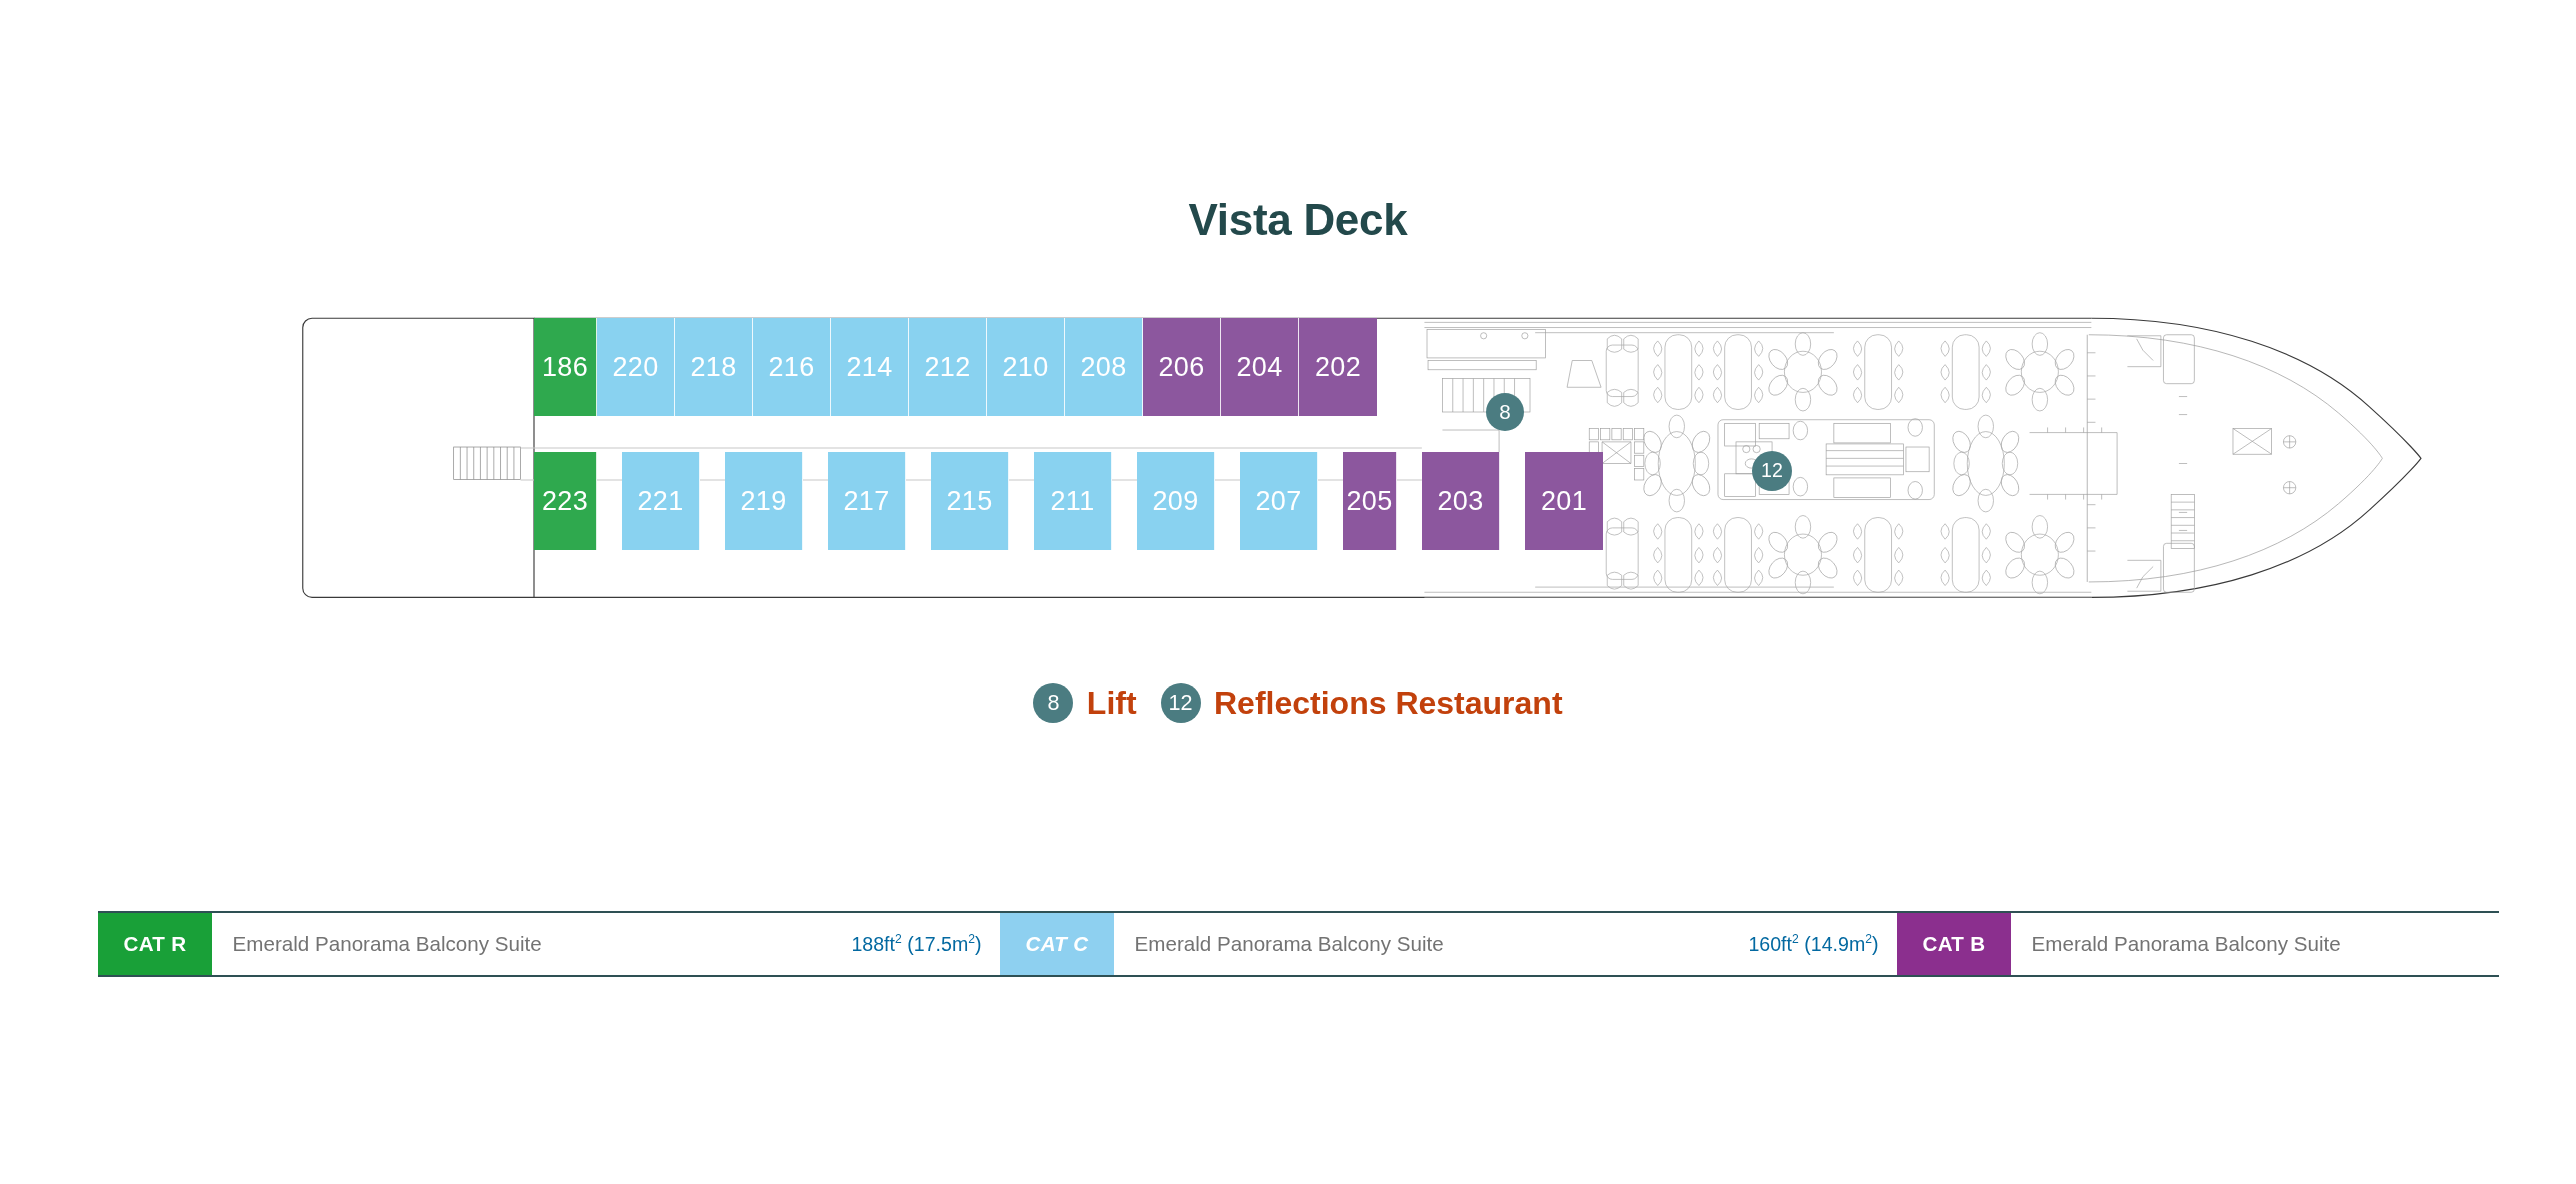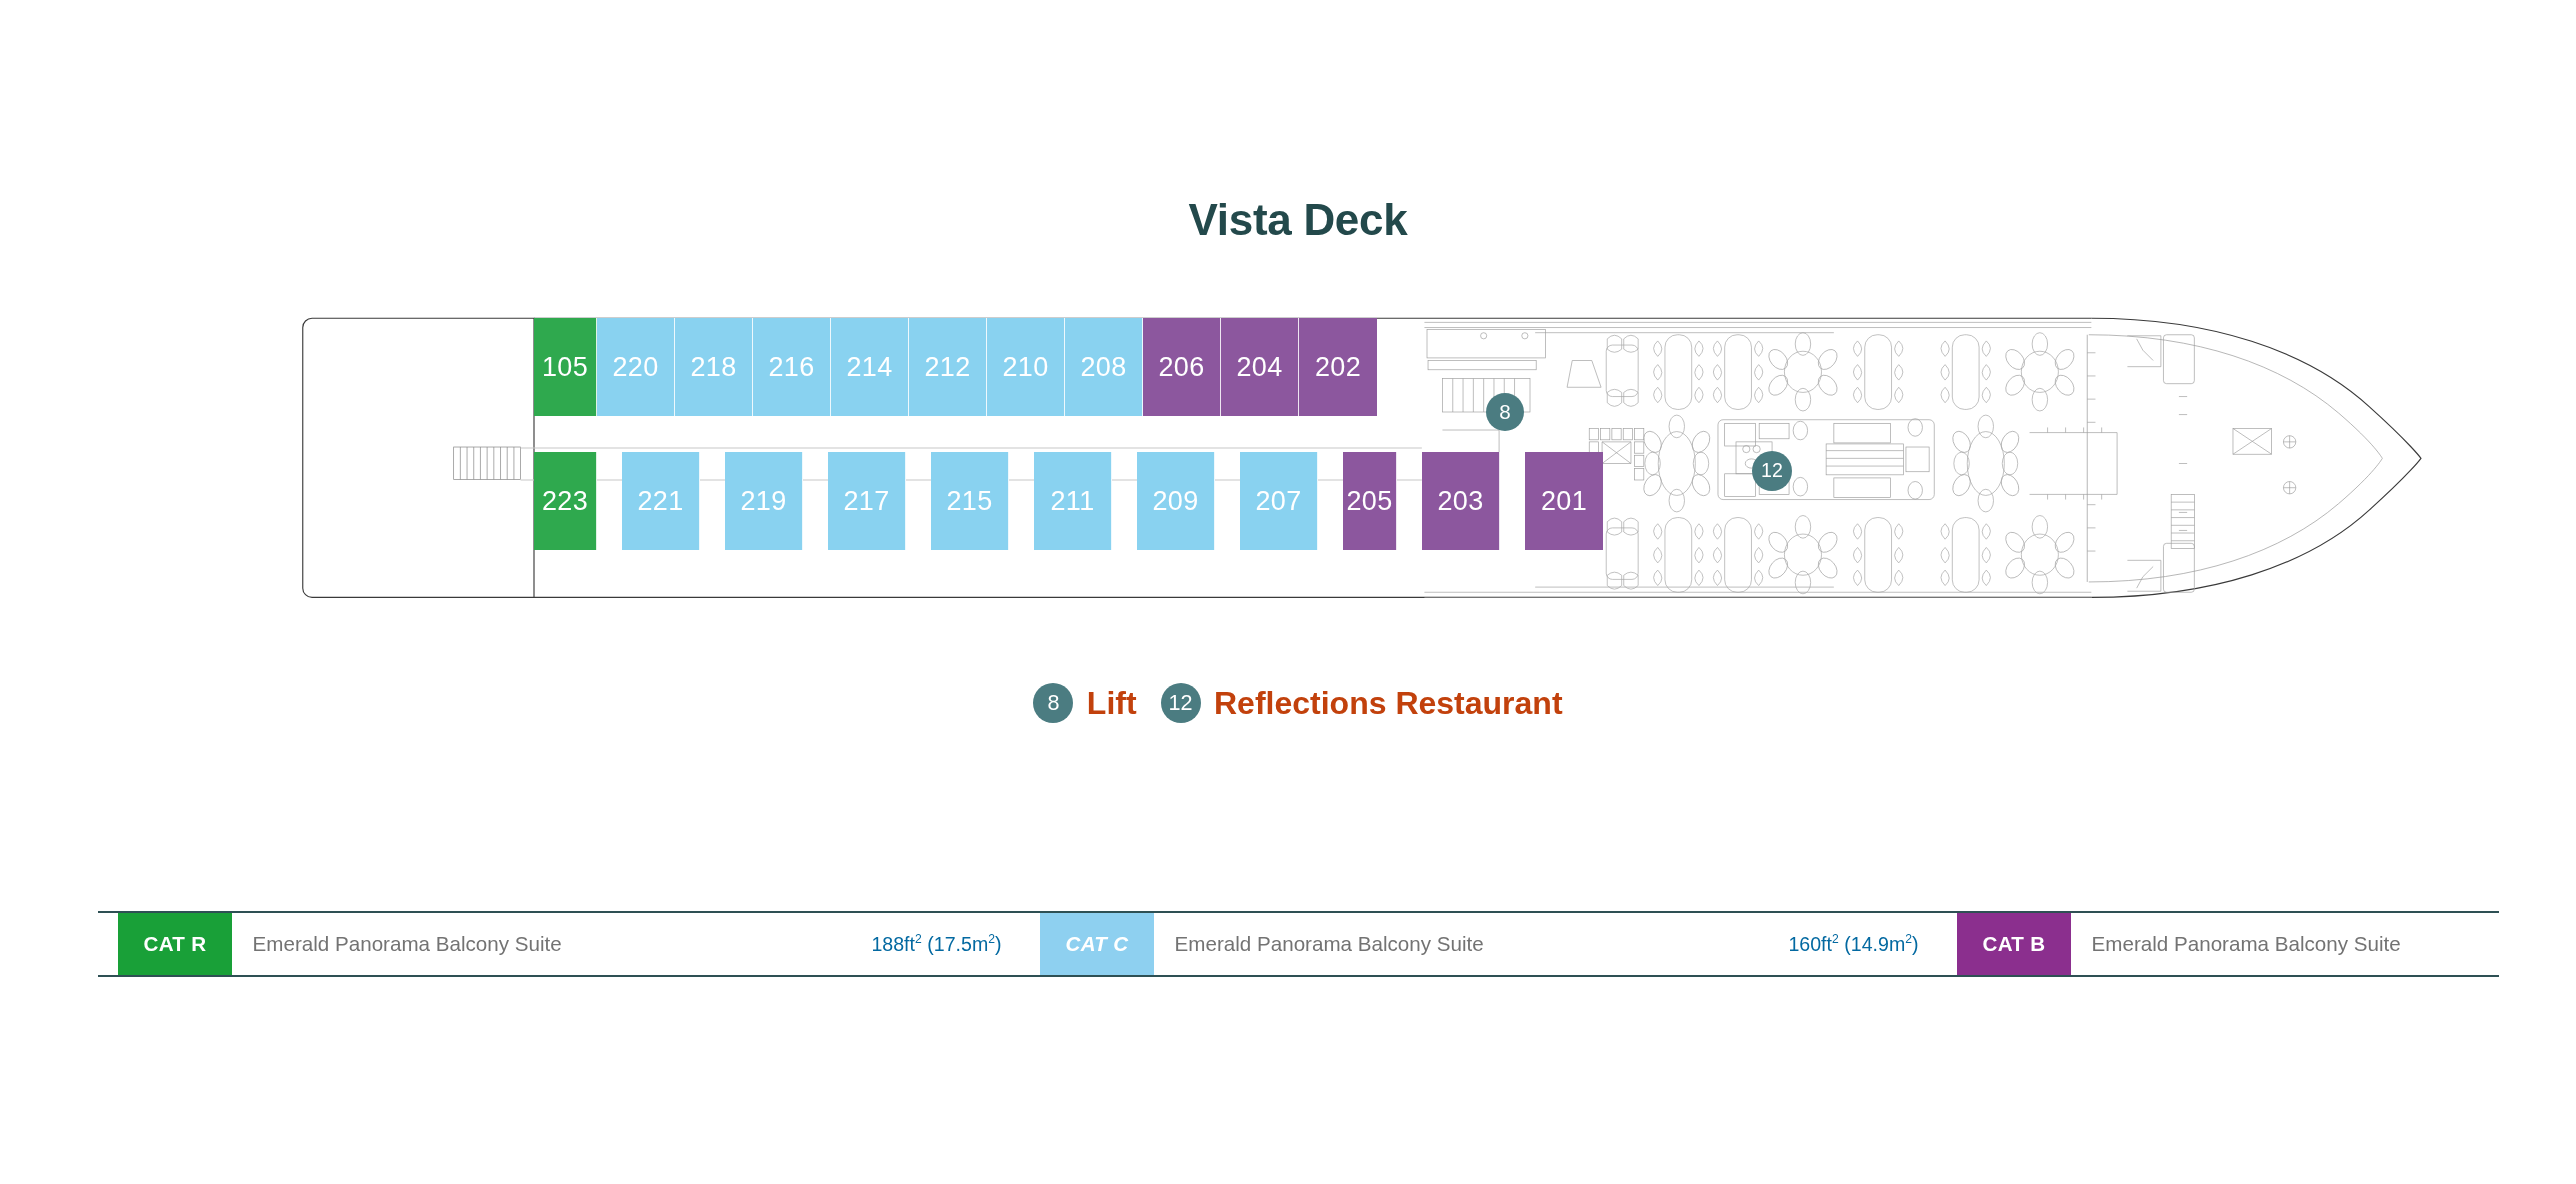--- a/index.html
+++ b/index.html
@@ -132,21 +132,20 @@
     height: 62px;
     border-top: 2.6px solid #2E5054;
     border-bottom: 2.6px solid #2E5054;
     box-sizing: content-box;
     display: flex;
   }
   .cat-entry {
     display: flex;
     align-items: stretch;
     height: 62px;
-    margin-left: 20px;
   }
   .cat-badge {
     display: flex;
     align-items: center;
     justify-content: center;
     color: #ffffff;
     font-size: 20.6px;
     font-weight: bold;
     width: 114px;
     letter-spacing: 0.3px;
@@ -488,21 +487,21 @@
       <ellipse cx="3808" cy="300" rx="15" ry="22"></ellipse>
       <ellipse cx="3808" cy="342" rx="15" ry="22" transform="rotate(30 3808 342)"></ellipse>
       <ellipse cx="3902" cy="258" rx="15" ry="22" transform="rotate(30 3902 258)"></ellipse>
       <ellipse cx="3902" cy="300" rx="15" ry="22"></ellipse>
       <ellipse cx="3902" cy="342" rx="15" ry="22" transform="rotate(-30 3902 342)"></ellipse>
     </g>
   </svg>
 
   <div class="cabin-row top">
     <div class="cabin cat-r" style="width:63px">
-        <span>105</span>
+        <span>186</span>
       </div>
     <div class="cabin cat-c" style="width:78px">
         <span>220</span>
       </div>
     <div class="cabin cat-c" style="width:78px">
         <span>218</span>
       </div>
     <div class="cabin cat-c" style="width:78px">
         <span>216</span>
       </div>

